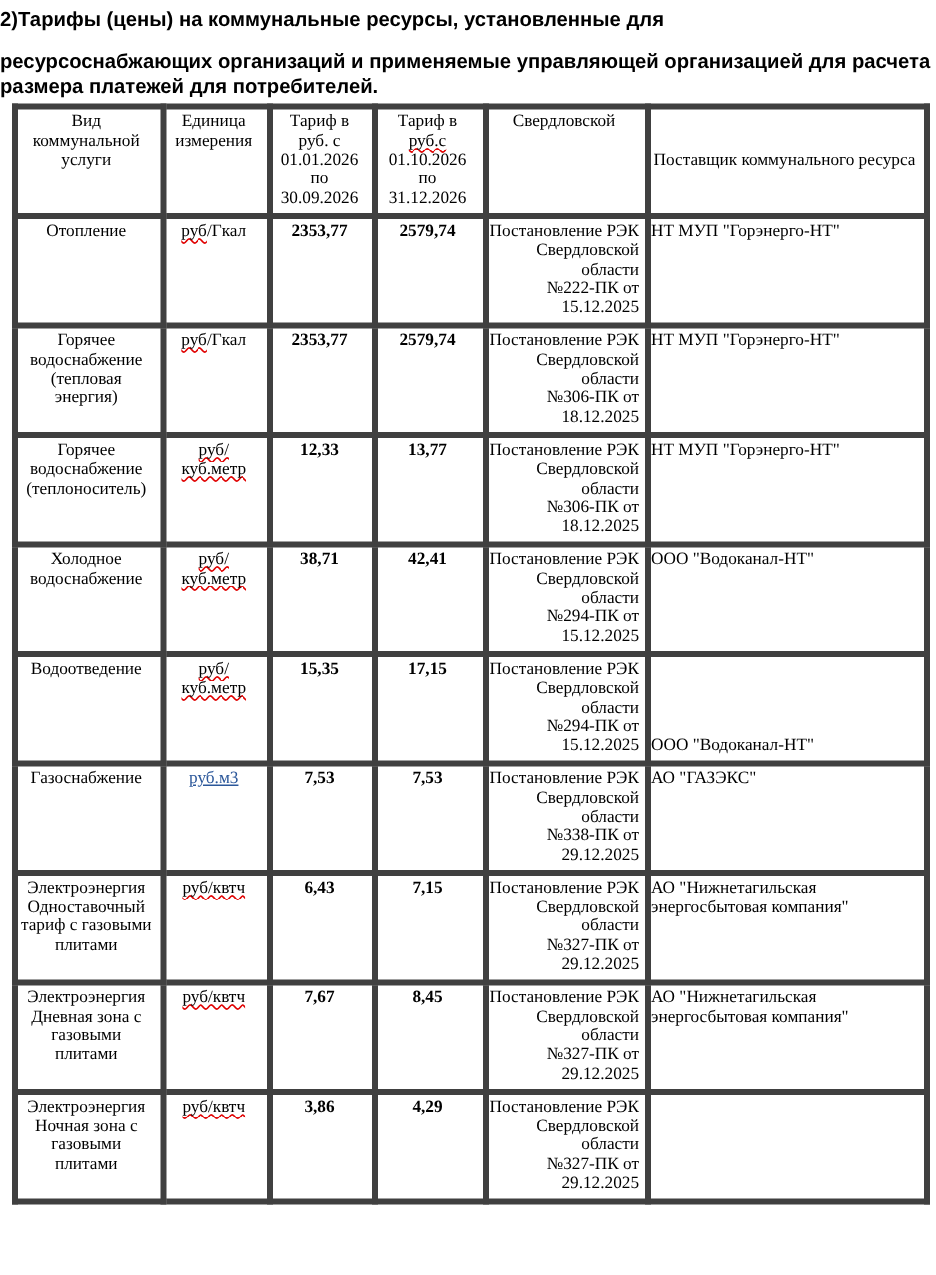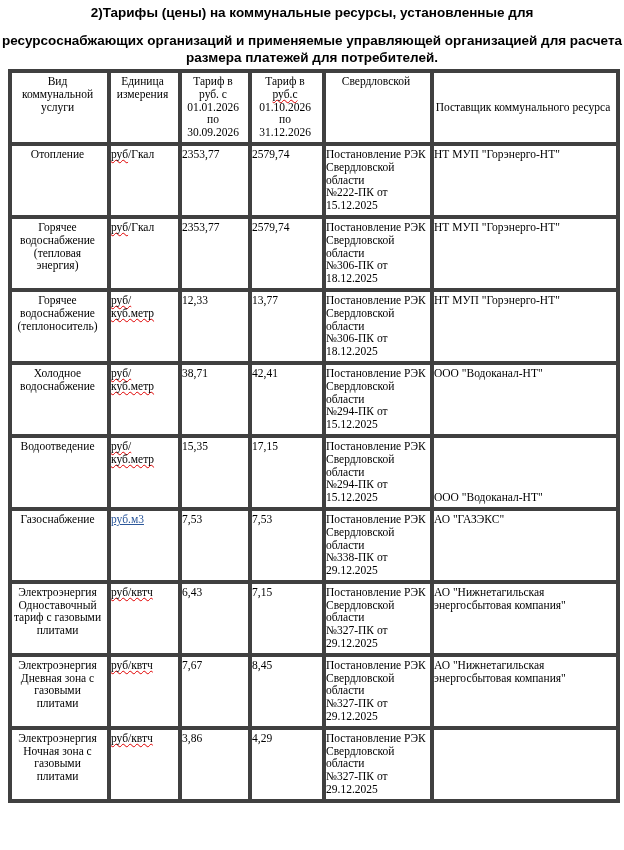--- a/index.html
+++ b/index.html
@@ -9,21 +9,20 @@
     min-height: 850px;
     background: #ffffff;
     color: #000000;
     font-family: "Liberation Serif", serif;
   }
   .title-block {
     padding-top: 4px;
     font-family: "Liberation Sans", sans-serif;
     font-weight: bold;
     font-size: 13.5px;
-    text-align: center;
     line-height: 17px;
   }
   .title-block p { margin: 0; }
   .title-block .t1 { margin-bottom: 11px; }
   table.tariffs {
     border-collapse: collapse;
     table-layout: fixed;
     margin-left: 8px;
     width: 608px;
     margin-top: 3px;
@@ -35,23 +34,23 @@
     font-size: 11.5px;
     line-height: 12.8px;
     font-weight: normal;
     white-space: pre-wrap;
     word-wrap: break-word;
   }
   thead tr { height: 66px; }
   tbody tr { height: 55px; }
   th { text-align: center; }
   .c-service { text-align: center; }
-  .c-unit  { text-align: left; }
-  .c-num   { text-align: left; }
-  .c-basis { text-align: left; }
+  .c-unit  { text-align: center; }
+  .c-num   { text-align: center; font-weight: bold; }
+  .c-basis { text-align: right; }
   .c-provider { text-align: left; }
   .valign-middle { vertical-align: middle; margin-left: 32px; }
   .valign-bottom { vertical-align: bottom; }
   .spell {
     text-decoration-line: underline;
     text-decoration-style: wavy;
     text-decoration-color: #e00000;
     text-decoration-thickness: 1px;
     text-decoration-skip-ink: none;
   }

